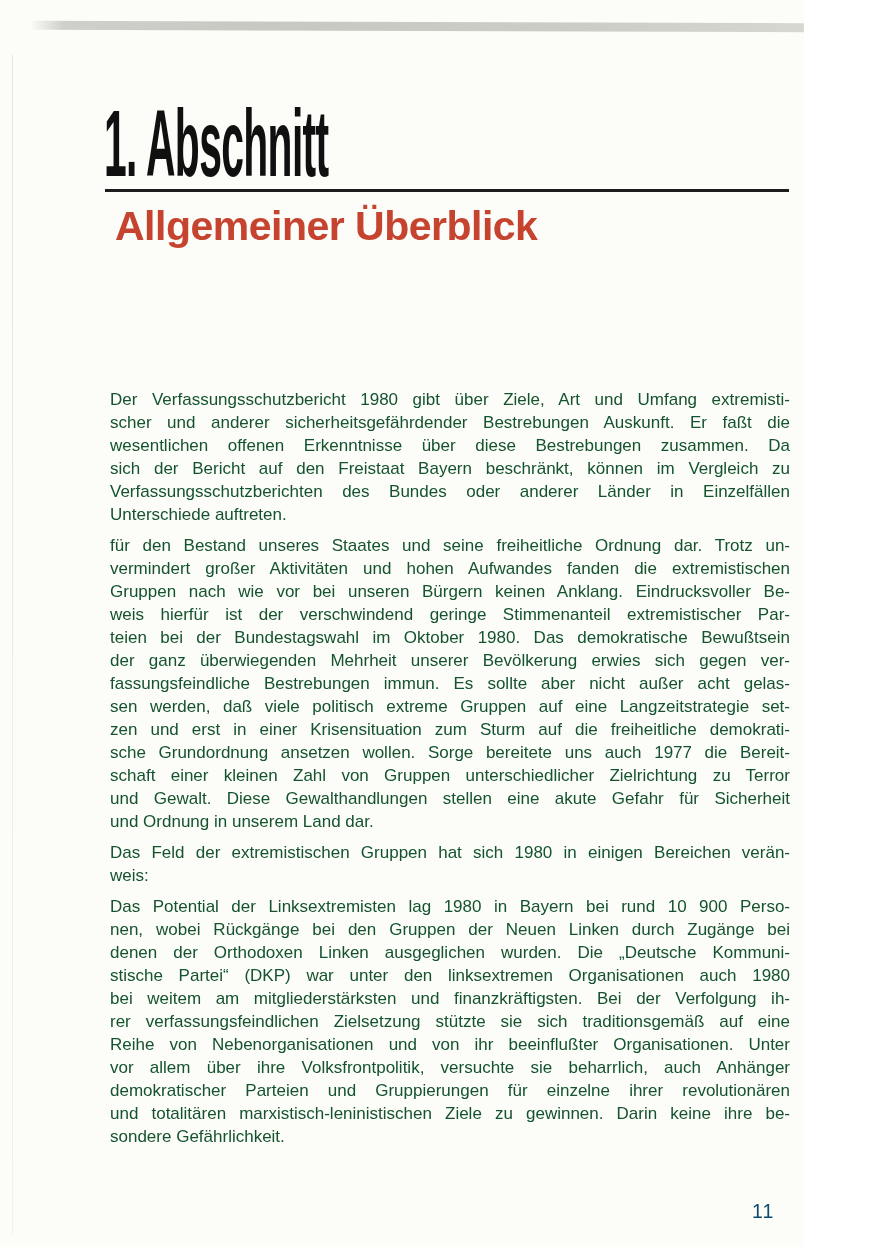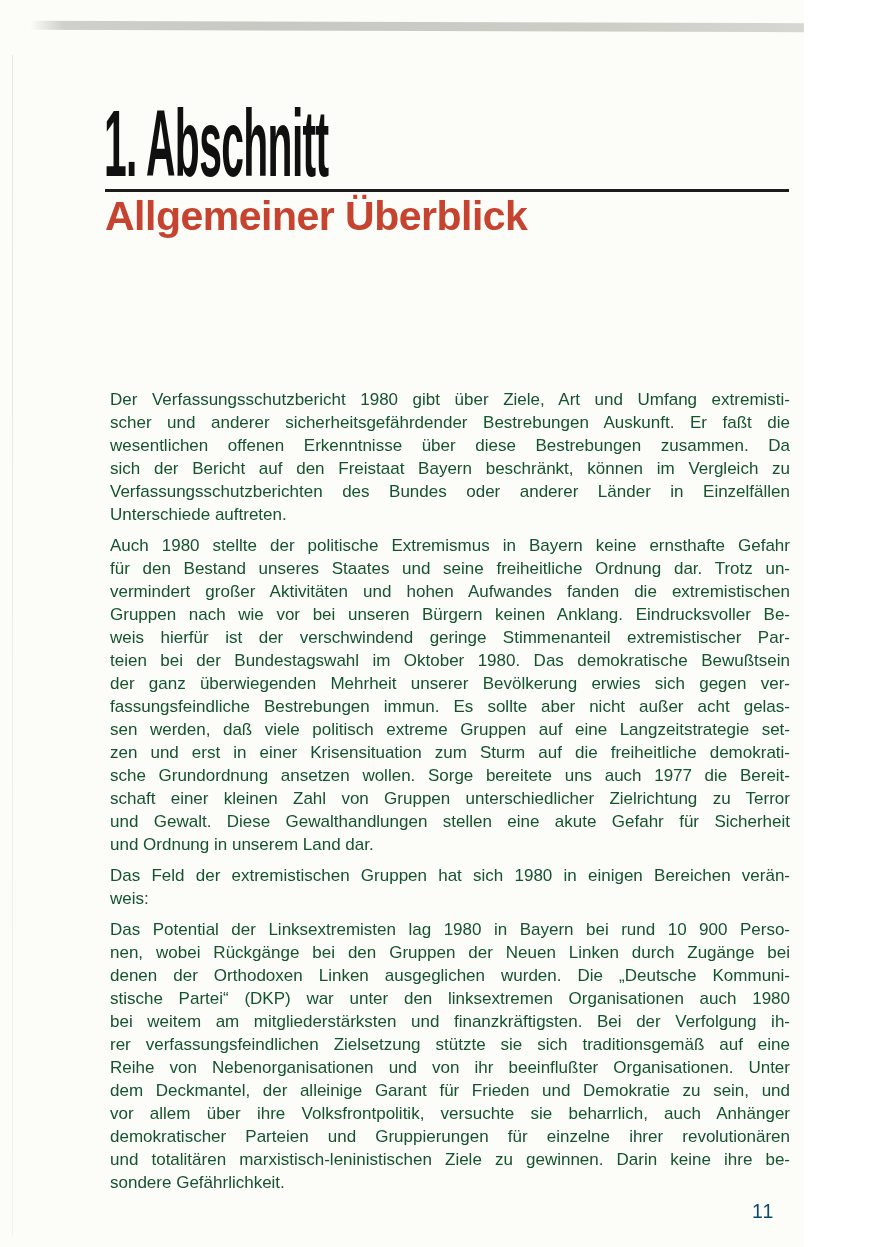--- a/index.html
+++ b/index.html
@@ -32,21 +32,21 @@
     position:absolute;left:104px;top:100px;margin:0;
     font-size:95px;line-height:0.92;font-weight:bold;
     letter-spacing:-1.5px;color:#101010;white-space:nowrap;
     transform:scaleX(0.43);transform-origin:0 0;
   }
   .rule{
     position:absolute;left:105px;top:189px;width:684px;height:2.5px;
     background:#1c1c1c;
   }
   .overview-heading{
-    position:absolute;left:105px;top:194px;margin:0;
+    position:absolute;left:105px;top:194px;margin:10px;
     font-size:41px;line-height:1.1;font-weight:bold;
     letter-spacing:-0.5px;color:#c5432f;white-space:nowrap;
   }
   .body-text{
     position:absolute;left:110px;top:388px;width:680px;
     font-size:17px;line-height:23px;color:#14532d;
   }
   .para{margin:0 0 8px 0;}
   .para .line{
     text-align:justify;
@@ -78,21 +78,20 @@
   <main class="body-text">
     <div class="para">
         <div class="line">Der Verfassungsschutzbericht 1980 gibt über Ziele, Art und Umfang extremisti-</div>
         <div class="line">scher und anderer sicherheitsgefährdender Bestrebungen Auskunft. Er faßt die</div>
         <div class="line">wesentlichen offenen Erkenntnisse über diese Bestrebungen zusammen. Da</div>
         <div class="line">sich der Bericht auf den Freistaat Bayern beschränkt, können im Vergleich zu</div>
         <div class="line">Verfassungsschutzberichten des Bundes oder anderer Länder in Einzelfällen</div>
         <div class="line line-last">Unterschiede auftreten.</div>
       </div>
     <div class="para">
-        <div class="line">Auch 1980 stellte der politische Extremismus in Bayern keine ernsthafte Gefahr</div>
         <div class="line">für den Bestand unseres Staates und seine freiheitliche Ordnung dar. Trotz un-</div>
         <div class="line">vermindert großer Aktivitäten und hohen Aufwandes fanden die extremistischen</div>
         <div class="line">Gruppen nach wie vor bei unseren Bürgern keinen Anklang. Eindrucksvoller Be-</div>
         <div class="line">weis hierfür ist der verschwindend geringe Stimmenanteil extremistischer Par-</div>
         <div class="line">teien bei der Bundestagswahl im Oktober 1980. Das demokratische Bewußtsein</div>
         <div class="line">der ganz überwiegenden Mehrheit unserer Bevölkerung erwies sich gegen ver-</div>
         <div class="line">fassungsfeindliche Bestrebungen immun. Es sollte aber nicht außer acht gelas-</div>
         <div class="line">sen werden, daß viele politisch extreme Gruppen auf eine Langzeitstrategie set-</div>
         <div class="line">zen und erst in einer Krisensituation zum Sturm auf die freiheitliche demokrati-</div>
         <div class="line">sche Grundordnung ansetzen wollen. Sorge bereitete uns auch 1977 die Bereit-</div>
@@ -105,21 +104,20 @@
         <div class="line line-last">weis:</div>
       </div>
     <div class="para">
         <div class="line">Das Potential der Linksextremisten lag 1980 in Bayern bei rund 10 900 Perso-</div>
         <div class="line">nen, wobei Rückgänge bei den Gruppen der Neuen Linken durch Zugänge bei</div>
         <div class="line">denen der Orthodoxen Linken ausgeglichen wurden. Die „Deutsche Kommuni-</div>
         <div class="line">stische Partei“ (DKP) war unter den linksextremen Organisationen auch 1980</div>
         <div class="line">bei weitem am mitgliederstärksten und finanzkräftigsten. Bei der Verfolgung ih-</div>
         <div class="line">rer verfassungsfeindlichen Zielsetzung stützte sie sich traditionsgemäß auf eine</div>
         <div class="line">Reihe von Nebenorganisationen und von ihr beeinflußter Organisationen. Unter</div>
-        <div class="line">dem Deckmantel, der alleinige Garant für Frieden und Demokratie zu sein, und</div>
         <div class="line">vor allem über ihre Volksfrontpolitik, versuchte sie beharrlich, auch Anhänger</div>
         <div class="line">demokratischer Parteien und Gruppierungen für einzelne ihrer revolutionären</div>
         <div class="line">und totalitären marxistisch-leninistischen Ziele zu gewinnen. Darin keine ihre be-</div>
         <div class="line line-last">sondere Gefährlichkeit.</div>
       </div>
   </main>
 
   <div class="page-number">11</div>
 
 </div>

